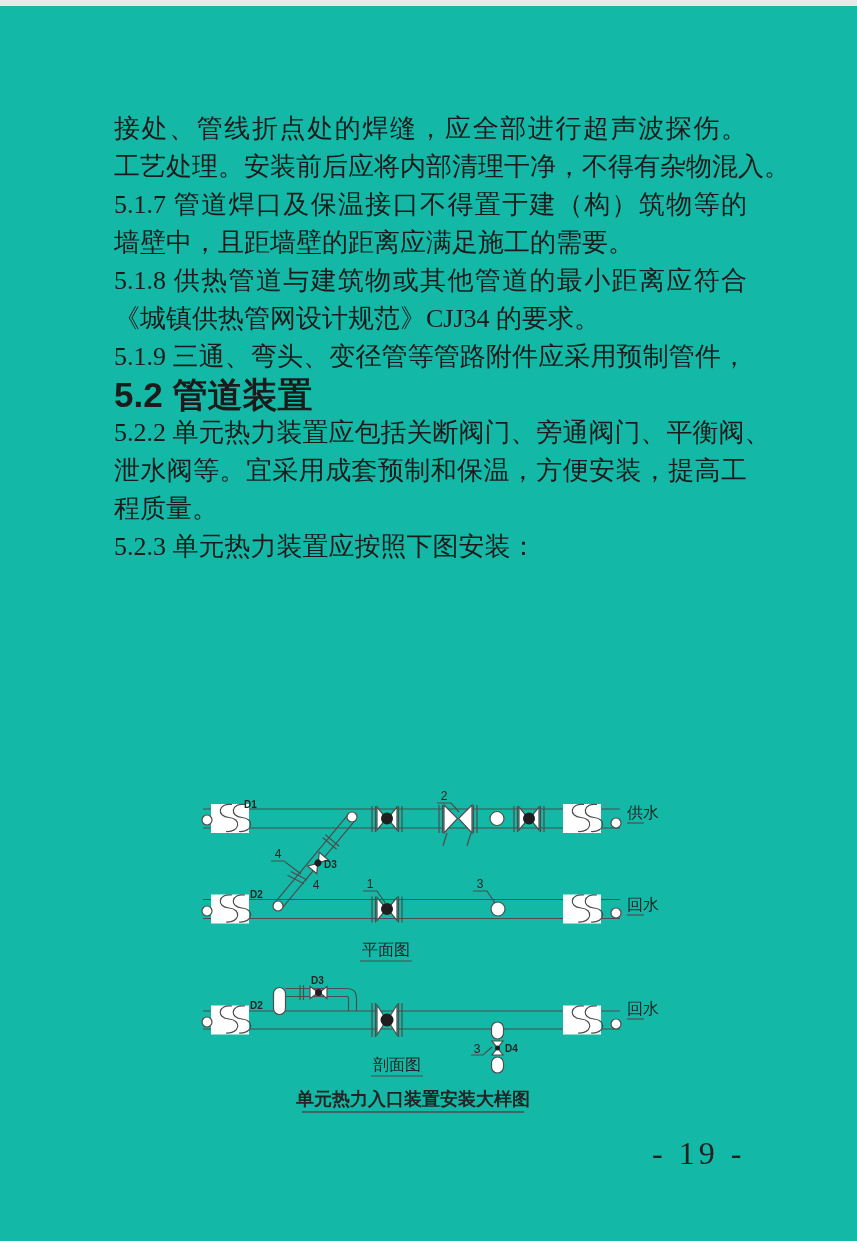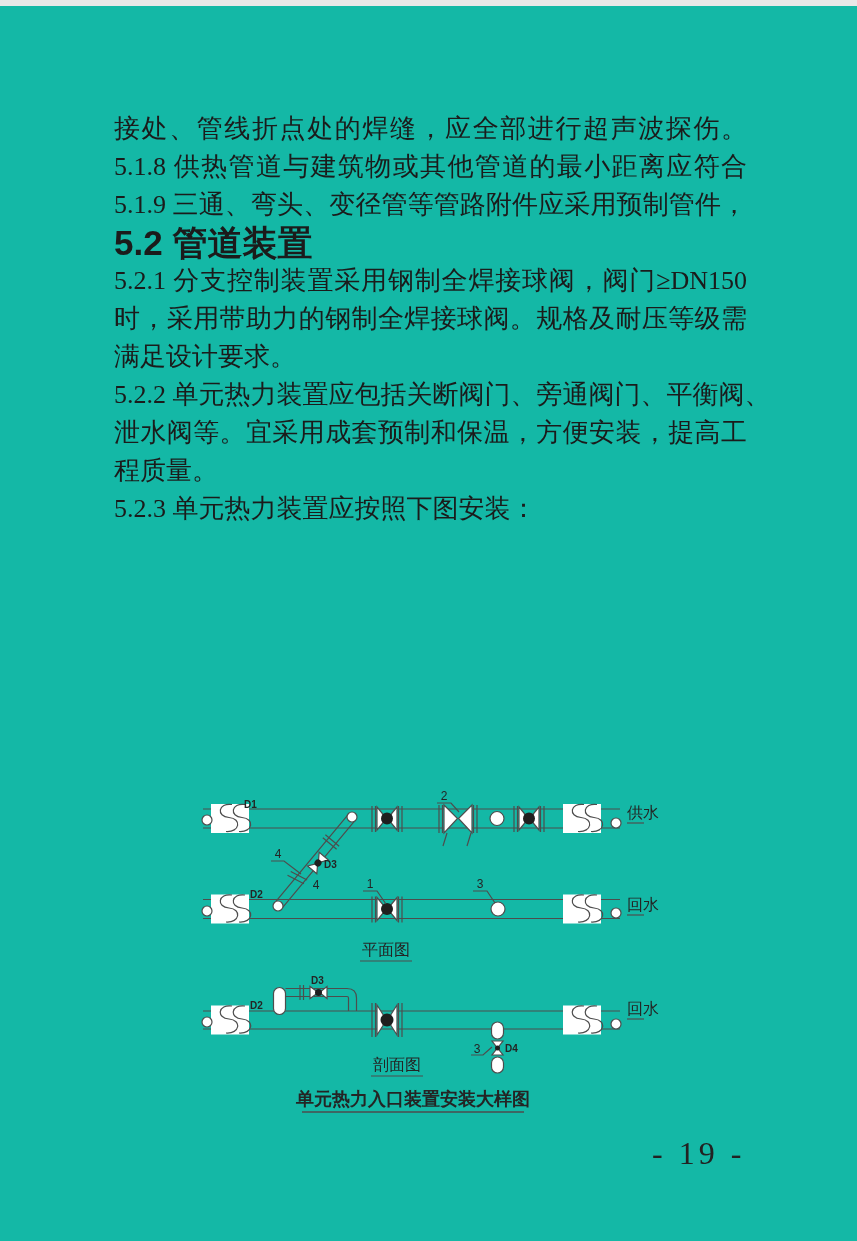--- a/index.html
+++ b/index.html
@@ -33,34 +33,35 @@
 </head>
 <body>
 
 <div class="page">
 
   <div class="content">
     <div class="block">
       <div class="line">接处、管线折点处的焊缝，应全部进行超声波探伤。</div>
     </div>
     <div class="block">
+      <div class="line">工艺处理。安装前后应将内部清理干净，不得有杂物混入。</div>
+    </div>
+    <div class="block">
+      <div class="line">5.1.7  管道焊口及保温接口不得置于建（构）筑物等的</div>
+      <div class="line end">墙壁中，且距墙壁的距离应满足施工的需要。</div>
     </div>
     <div class="block">
       <div class="line">5.1.8  供热管道与建筑物或其他管道的最小距离应符合</div>
+      <div class="line end">《城镇供热管网设计规范》CJJ34 的要求。</div>
     </div>
     <div class="block">
       <div class="line">5.1.9 三通、弯头、变径管等管路附件应采用预制管件，</div>
     </div>
     <div class="block heading">
       <div class="line end">5.2 管道装置</div>
-    </div>
-    <div class="block">
-      <div class="line">5.2.1 分支控制装置采用钢制全焊接球阀，阀门≥DN150</div>
-      <div class="line">时，采用带助力的钢制全焊接球阀。规格及耐压等级需</div>
-      <div class="line end">满足设计要求。</div>
     </div>
     <div class="block">
       <div class="line">5.2.2 单元热力装置应包括关断阀门、旁通阀门、平衡阀、</div>
       <div class="line">泄水阀等。宜采用成套预制和保温，方便安装，提高工</div>
       <div class="line end">程质量。</div>
     </div>
     <div class="block">
       <div class="line end">5.2.3 单元热力装置应按照下图安装：</div>
     </div>
   </div>

